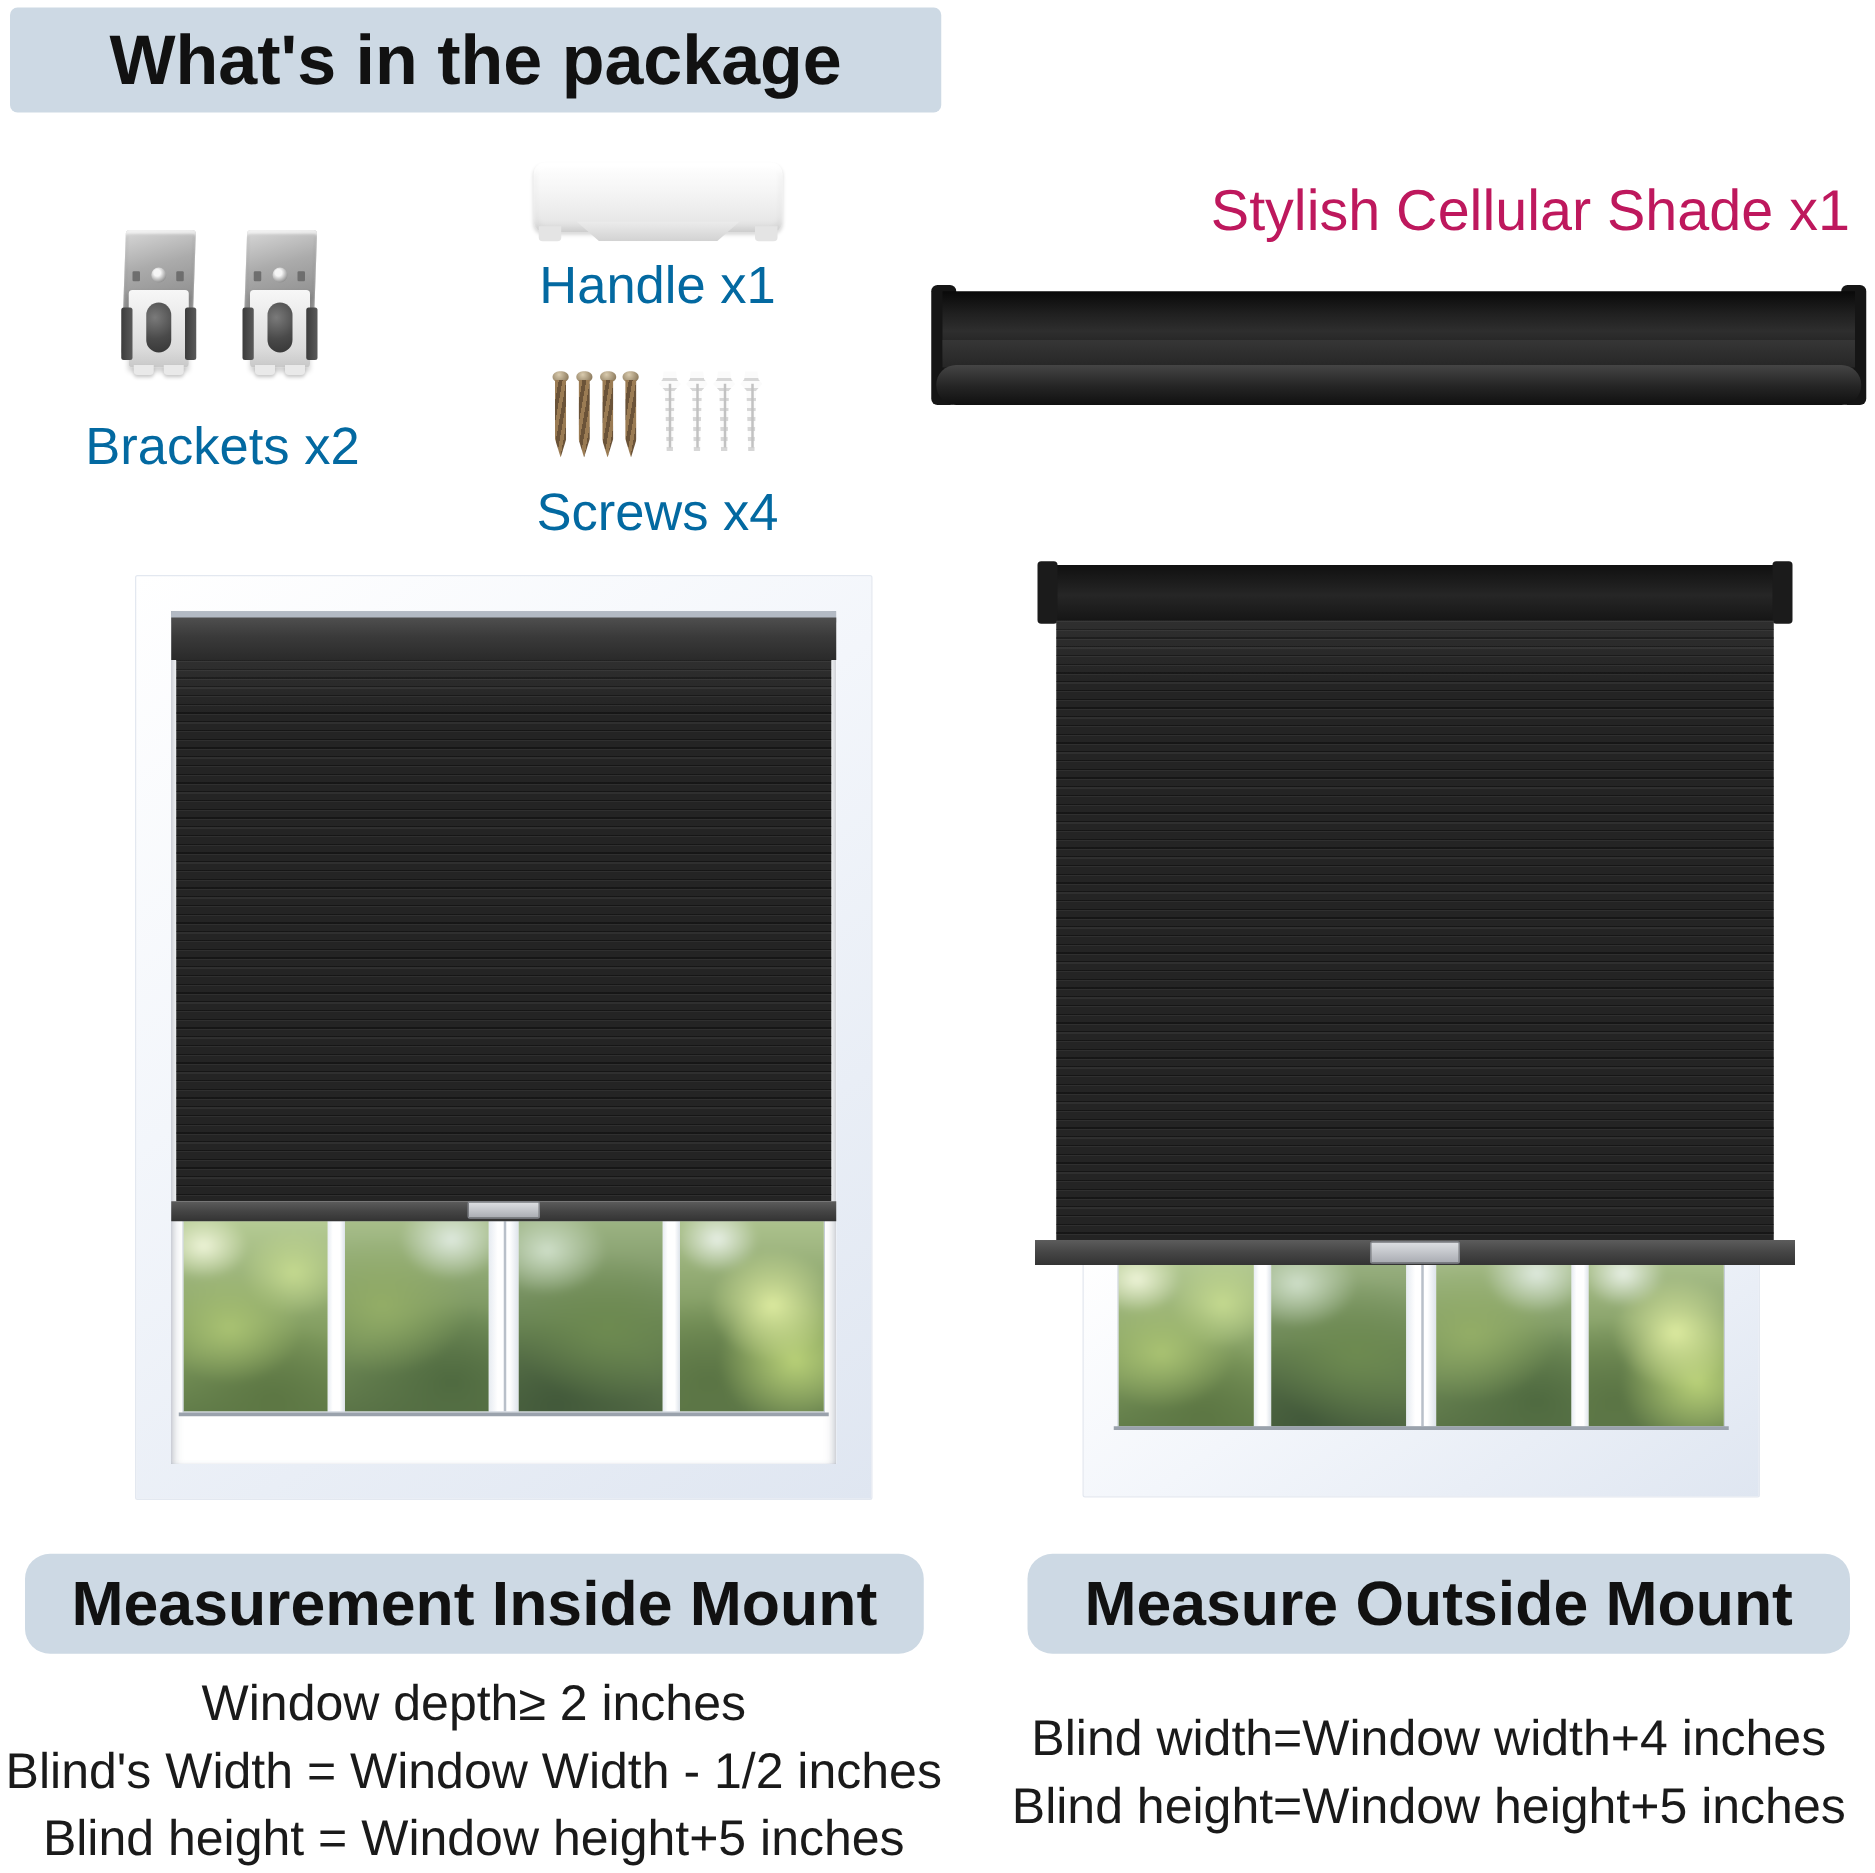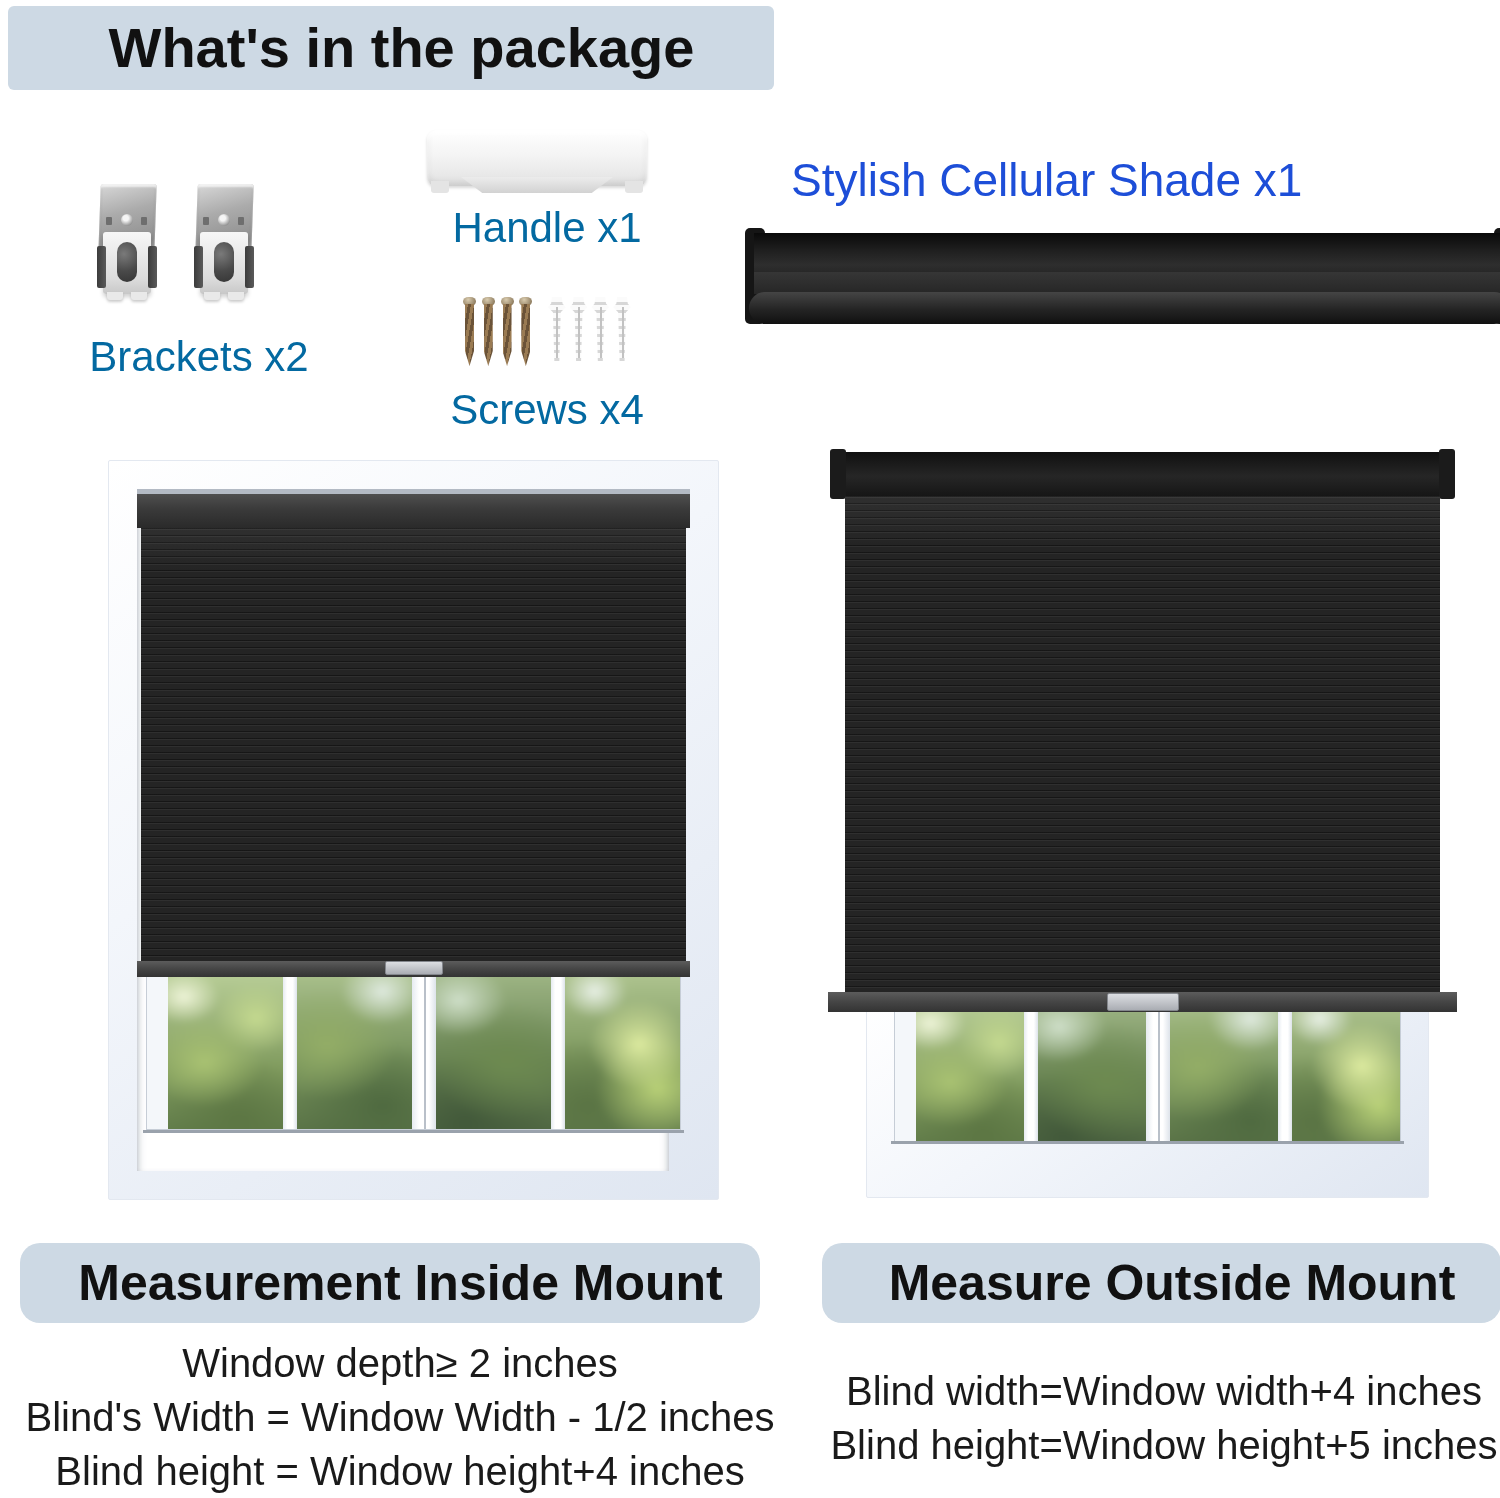--- a/index.html
+++ b/index.html
@@ -1,29 +1,29 @@
 <!DOCTYPE html>
 <html style="--heading-bg: #cdd9e4; --text: #141414; --fabric: #242424; --rail: #3f3f3f;"><head>
 <meta charset="utf-8">
 <style>
   html,body{margin:0;padding:0;background:#ffffff;}
   .canvas{position:relative;width:1500px;height:1498px;background:#fff;overflow:hidden;
           font-family:"Liberation Sans","DejaVu Sans",sans-serif;color:var(--text,#141414);}
-  .abs{position:absolute;padding-left:21px;}
+  .abs{position:absolute;}
 
   
   .heading-box{background:var(--heading-bg,#cdd9e4);border-radius:8px;text-align:center;
                font-weight:bold;color:#111;}
   .title-box{left:8px;top:6px;width:745px;height:84px;font-size:56px;line-height:84px;border-radius:6px;}
   .sub-head{top:1243px;height:80px;font-size:50px;line-height:80px;border-radius:20px;}
   .inside-head{left:20px;width:719px;}
   .outside-head{left:822px;width:658px;}
 
   .item-label{font-size:42px;text-align:center;color:#0369a1;}
-  .shade-title{left:770px;top:141px;width:710px;font-size:46px;text-align:left;color:#1d4ed8;margin-top:12px;}
+  .shade-title{left:770px;top:141px;width:710px;font-size:46px;text-align:right;color:#be185d;}
 
   .measure-lines{text-align:center;font-size:40px;color:#1a1a1a;}
   .measure-lines div{line-height:54px;}
   .inside-lines{left:0;top:1336px;width:758px;}
   .outside-lines{left:790px;top:1364px;width:706px;}
 
   
   .bracket{position:absolute;width:60px;height:116px;}
   .b-back{position:absolute;left:2px;top:0;width:56px;height:100px;
           background:linear-gradient(165deg,#d8d8d8 0%,#ababab 30%,#8f8f8f 60%,#b8b8b8 100%);
@@ -247,21 +247,21 @@
     <div class="abs fabric" style="left:17px;top:46px;width:574px;height:496px;"></div>
     <div class="abs bottom-rail" style="left:0;top:542px;width:608px;height:20px;">
       <div class="rail-handle" style="top:1px;width:70px;height:16px;"></div>
     </div>
   </div>
 
   <div class="abs heading-box sub-head inside-head">Measurement Inside Mount</div>
   <div class="abs measure-lines inside-lines">
     <div>Window depth≥ 2 inches</div>
     <div>Blind's Width = Window Width - 1/2 inches</div>
-    <div>Blind height = Window height+4 inches</div>
+    <div>Blind height = Window height+5 inches</div>
   </div>
 
   <div class="abs heading-box sub-head outside-head">Measure Outside Mount</div>
   <div class="abs measure-lines outside-lines">
     <div>Blind width=Window width+4 inches</div>
     <div>Blind height=Window height+5 inches</div>
   </div>
 
 </div>
 

